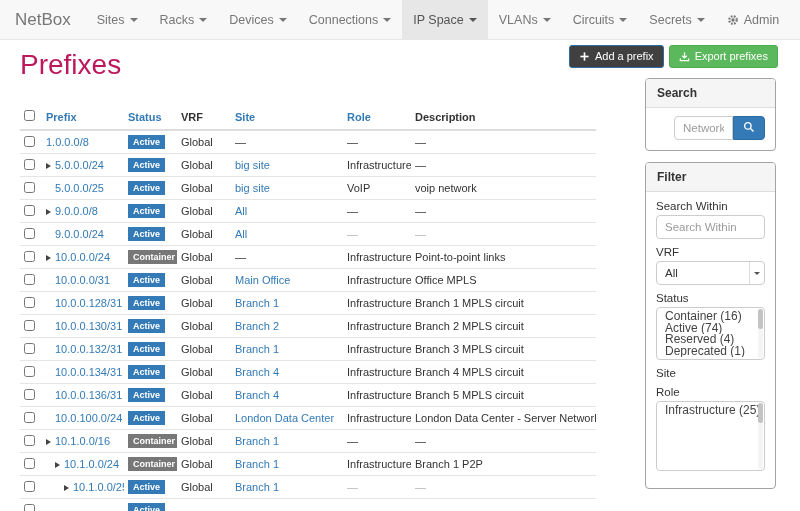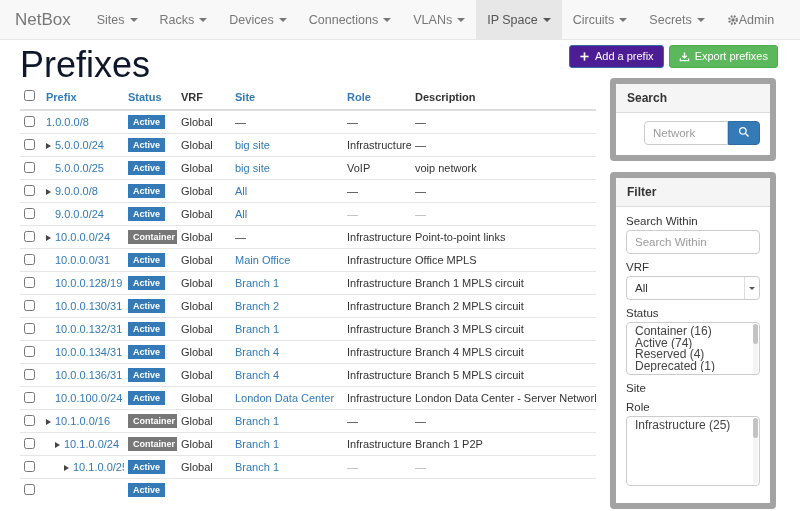--- a/index.html
+++ b/index.html
@@ -9,32 +9,32 @@
   
   .navbar { height:40px; background:#f8f8f8; border-bottom:1px solid #e7e7e7;
     display:flex; align-items:stretch; font-size:12.5px; }
   .brand { color:#777; font-size:17px; padding:0 15px; display:flex; align-items:center; cursor:pointer; }
   .nav-menu { display:flex; align-items:stretch; }
   .nav-item { color:#777; padding:0 11px; display:flex; align-items:center; cursor:pointer; white-space:nowrap; }
   .nav-item.active { background:#e7e7e7; color:#555; }
   .caret { display:inline-block; width:0; height:0; border:4px solid transparent;
     border-top-color:currentColor; border-bottom:none; margin-left:5px; }
   .nav-right { margin-left:auto; display:flex; align-items:stretch; padding-right:10px; }
-  .nav-right .nav-item { }
+  .nav-right .nav-item { gap:5px; }
   .nav-right svg { display:block; }
 
   
   .content { padding:4px 24px 0 20px; position:relative; }
   .actions { position:absolute; top:5px; right:22px; display:flex; gap:5px; }
   .btn { border-radius:3px; color:#fff; font-size:11px; padding:4px 9px; display:flex;
     align-items:center; gap:5px; cursor:pointer; border:1px solid transparent; line-height:13px; }
   .btn svg { display:block; }
   .main { display:flex; align-items:flex-start; }
   .left-col { flex:1; min-width:0; }
-  h1.page-title { font-size:36px; font-weight:400; color:#0f172a; line-height:34px; margin:4px 0 2px; }
+  h1.page-title { font-size:28px; font-weight:400; color:#be185d; line-height:34px; margin:4px 0 22px; }
 
   
   table.prefix-table { width:100%; border-collapse:collapse; table-layout:fixed; font-size:11px; }
   .prefix-table th { text-align:left; font-weight:bold; font-size:11px; padding:6px 4px;
     border-bottom:2px solid #ddd; color:#333; }
   .prefix-table th.link, .prefix-table a { color:#337ab7; text-decoration:none; cursor:pointer; }
   .prefix-table td { padding:4px 4px; border-top:1px solid #e5e5e5; vertical-align:middle;
     white-space:nowrap; overflow:hidden; }
   .col-cb { width:22px; }
   .col-prefix { width:82px; }
@@ -46,21 +46,21 @@
   .badge { display:inline-block; color:#fff; font-size:9px; font-weight:bold;
     padding:2px 5px; border-radius:0; line-height:10px; }
   .indent { display:inline-block; height:1px; }
   .tri { display:inline-block; width:0; height:0; border-left:5px solid #444;
     border-top:3.5px solid transparent; border-bottom:3.5px solid transparent; margin-right:4px; }
   .dash { color:#333; }
   .dash.muted { color:#b5b5b5; }
 
   
   .sidebar { width:166px; margin-left:14px; margin-top:34px; flex:none; }
-  .panel { border:6px solid #a3a3a3; border-radius:4px; background:#fff; margin-bottom:11px; }
+  .panel { border:1px solid #a3a3a3; border-radius:4px; background:#fff; margin-bottom:11px;margin-left:35px; }
   .panel-heading { background:#f5f5f5; border-bottom:1px solid #ddd; border-radius:3px 3px 0 0;
     padding:7px 11px; font-size:12px; font-weight:bold; color:#333; }
   .panel-body { padding:8px 10px 10px; }
   .fld-label { font-size:11.5px; color:#333; margin:0 0 3px; display:block; }
   .fld { margin-bottom:7px; }
   .txt-input { width:100%; height:24px; border:1px solid #ccc; border-radius:4px;
     padding:2px 8px; font-size:11.5px; color:#333; font-family:inherit; }
   .txt-input::placeholder { color:#9b9b9b; }
   .input-group { display:flex;padding-left:18px; }
   .input-group .txt-input { border-radius:4px 0 0 4px; flex:1; min-width:0; }
@@ -97,26 +97,26 @@
         <span class="caret"></span>
       </div>
       <div class="nav-item">
         <span>Devices</span>
         <span class="caret"></span>
       </div>
       <div class="nav-item">
         <span>Connections</span>
         <span class="caret"></span>
       </div>
-      <div class="nav-item">
-        <span>VLANs</span>
-        <span class="caret"></span>
-      </div>
       <div class="nav-item active">
         <span>IP Space</span>
+        <span class="caret"></span>
+      </div>
+      <div class="nav-item">
+        <span>VLANs</span>
         <span class="caret"></span>
       </div>
       <div class="nav-item">
         <span>Circuits</span>
         <span class="caret"></span>
       </div>
       <div class="nav-item">
         <span>Secrets</span>
         <span class="caret"></span>
       </div>
@@ -130,21 +130,21 @@
           </svg>
         </span>
         <span>Admin</span>
       </div>
       <div class="nav-item"></div>
     </div>
 </div>
 
 <div class="content">
   <div class="actions">
-      <div class="btn" style="background: #4c1d95; border-color: rgb(46, 109, 164);">
+      <div class="btn" style="background: #404040; border-color: rgb(46, 109, 164);">
         <span>
           <svg width="11" height="11" viewBox="0 0 16 16" stroke="#fff" stroke-width="2.4">
             <line x1="8" y1="2" x2="8" y2="14"></line>
             <line x1="2" y1="8" x2="14" y2="8"></line>
           </svg>
         </span>
         <span>Add a prefix</span>
       </div>
       <div class="btn" style="background: rgb(92, 184, 92); border-color: rgb(76, 174, 76);">
         <span>
@@ -241,21 +241,21 @@
               <td><input type="checkbox" style=""></td>
               <td><span class="indent" style="width:9px"></span><a>10.0.0.0/31</a></td>
               <td><span class="badge" style="background:#337ab7">Active</span></td>
               <td><span>Global</span></td>
               <td><a>Main Office</a></td>
               <td><span>Infrastructure</span></td>
               <td><span>Office MPLS</span></td>
             </tr>
             <tr>
               <td><input type="checkbox" style=""></td>
-              <td><span class="indent" style="width:9px"></span><a>10.0.0.128/19</a></td>
+              <td><span class="indent" style="width:9px"></span><a>10.0.0.128/31</a></td>
               <td><span class="badge" style="background:#337ab7">Active</span></td>
               <td><span>Global</span></td>
               <td><a>Branch 1</a></td>
               <td><span>Infrastructure</span></td>
               <td><span>Branch 1 MPLS circuit</span></td>
             </tr>
             <tr>
               <td><input type="checkbox" style=""></td>
               <td><span class="indent" style="width:9px"></span><a>10.0.0.130/31</a></td>
               <td><span class="badge" style="background:#337ab7">Active</span></td>

